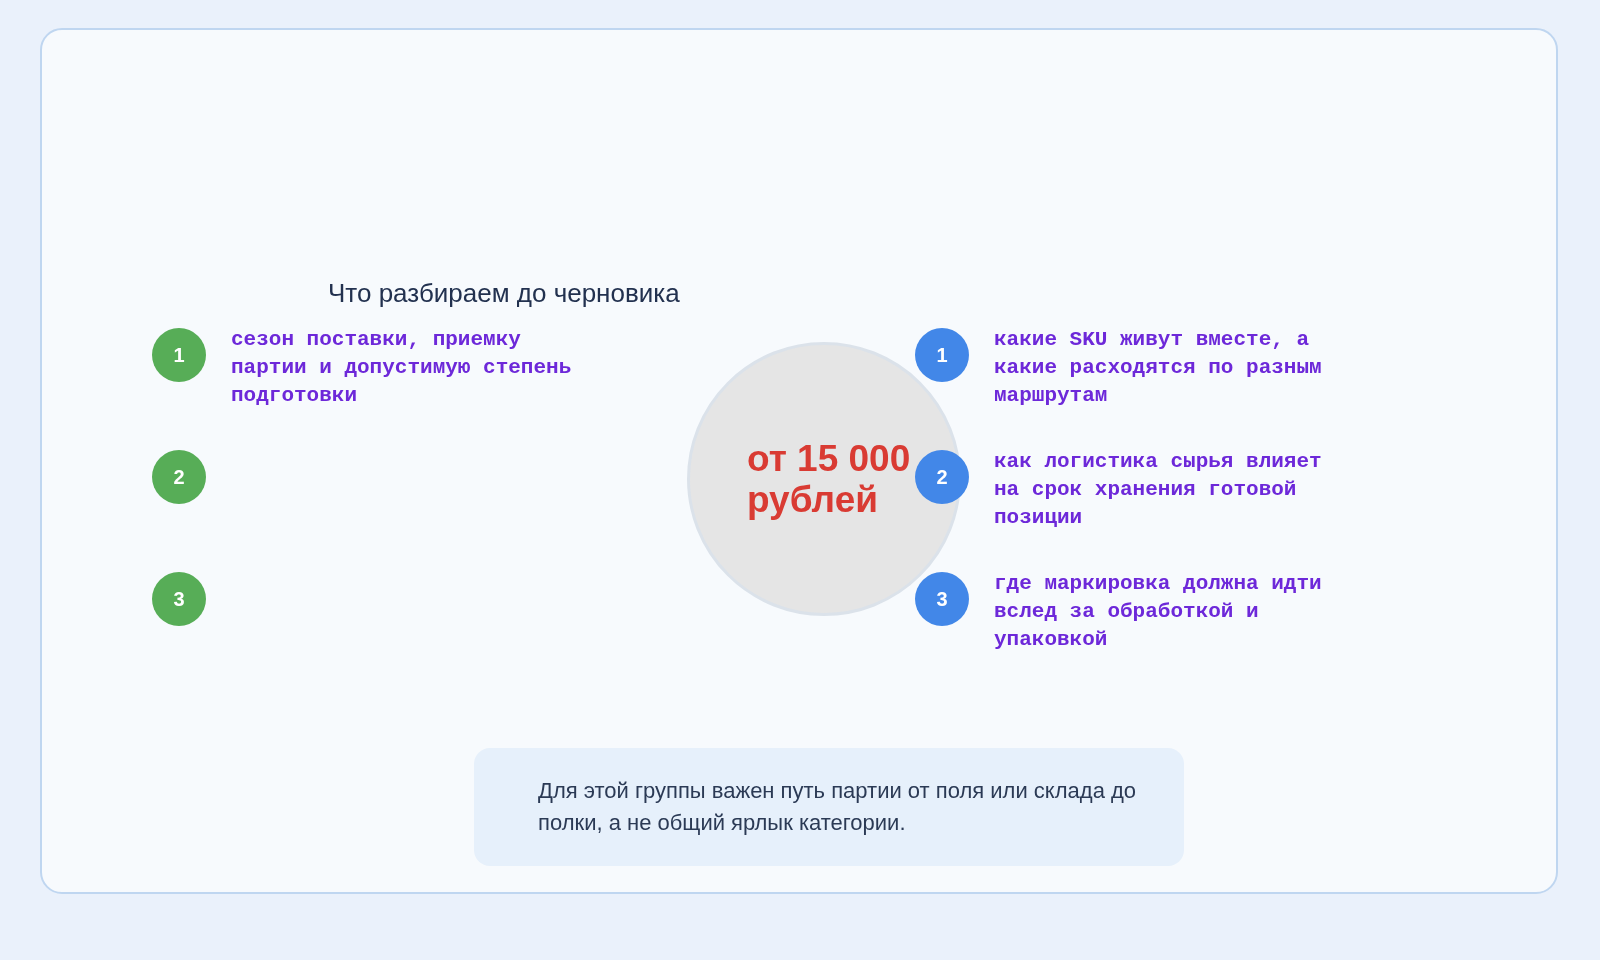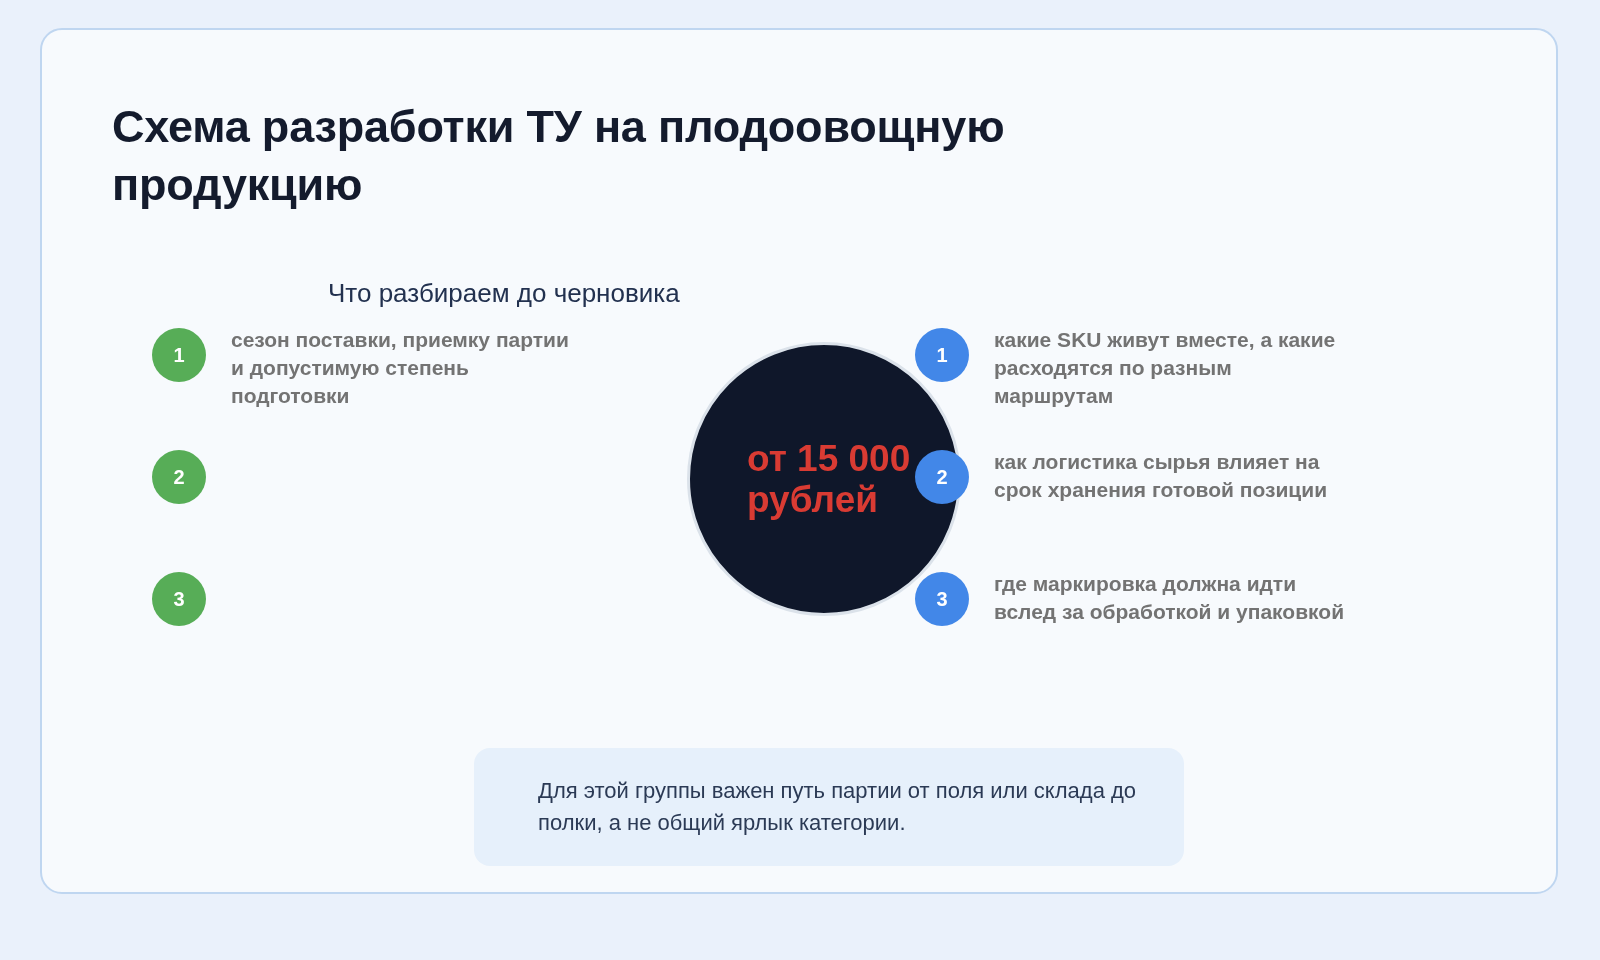--- a/index.html
+++ b/index.html
@@ -94,36 +94,37 @@
     z-index: 3;
   }
   .badge.green { background: #57ad57; }
   .badge.blue  { background: #4287e8; }
 
   .item-text {
     margin-left: 25px;
     font-size: 21px;
     font-weight: bold;
     line-height: 1.33;
-    color: #737373;
+    color: #6d28d9;
     padding-top: 6px;
+    font-family: Liberation Mono, monospace;
   }
   .col.left .item-text  { width: 345px; }
   .col.right .item-text { width: 370px; }
 
   
   .price-circle {
     position: absolute;
     left: 645px;
     top: 312px;
     width: 274px;
     height: 274px;
     box-sizing: border-box;
     border-radius: 50%;
-    background: #0f172a;
+    background: #e5e5e5;
     border: 3px solid #dbe2ea;
     display: flex;
     align-items: center;
     justify-content: center;
     z-index: 1;
   }
   .price-text {
     width: 190px;
     font-size: 37px;
     font-weight: bold;
@@ -156,21 +157,20 @@
     font-weight: normal;
   }
 </style>
 </head>
 <body>
 
 <div class="canvas">
 
   <div class="card">
 
-    <div class="title">Схема разработки ТУ на плодоовощную продукцию</div>
 
     <div class="col-head left">Что разбираем до черновика</div>
 
     <div class="col left">
 
       <div class="item i1">
         <div class="badge green">1</div>
         <div class="item-text">сезон поставки, приемку партии и допустимую степень подготовки</div>
       </div>
 

